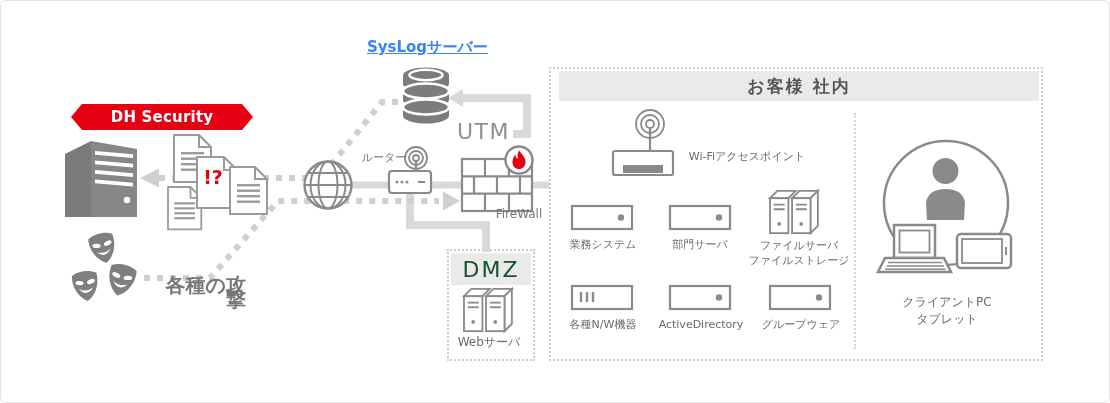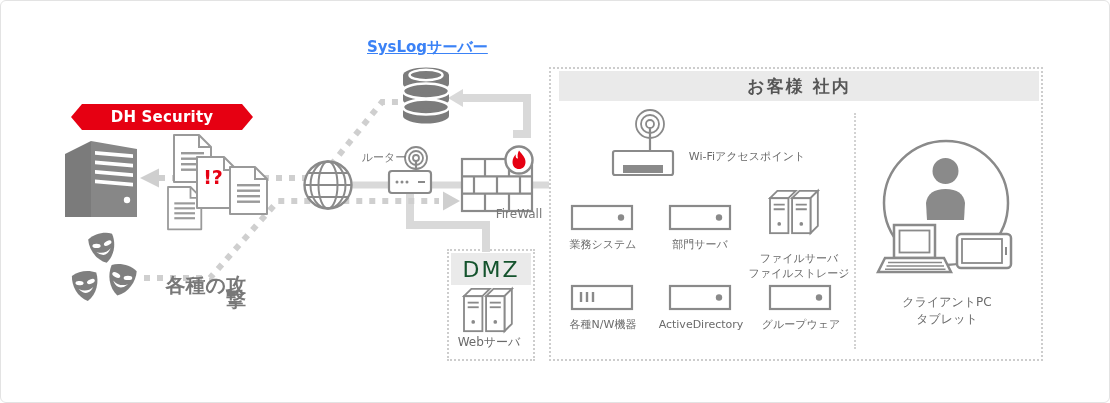--- a/index.html
+++ b/index.html
@@ -270,32 +270,33 @@
   </svg>
 
   <div class="title-banner label-layer">DH Security Analyzer</div>
 
   <div class="lbl label-layer alert-lbl">!?</div>
 
   <div class="lbl label-layer attack-lbl">各種の攻撃</div>
 
   <div class="lbl label-layer syslog-lbl">SysLogサーバー</div>
 
+  <div class="lbl label-layer utm-lbl">UTM</div>
 
   <div class="lbl label-layer router-lbl">ルーター</div>
 
   <div class="lbl label-layer fw-lbl">FireWall</div>
 
   <div class="lbl label-layer websrv-lbl">Webサーバ</div>
 
   <div class="lbl label-layer wifi-lbl">Wi-Fiアクセスポイント</div>
 
   <div class="lbl label-layer" style="left:556px;top:237px;width:92px;">業務システム</div>
   <div class="lbl label-layer" style="left:654px;top:237px;width:90px;">部門サーバ</div>
-  <div class="lbl label-layer" style="left:742px;top:250px;width:112px;line-height:15px;">
+  <div class="lbl label-layer" style="left:742px;top:237px;width:112px;line-height:15px;">
     <span>ファイルサーバ</span><br>
     <span>ファイルストレージ</span>
   </div>
 
   <div class="lbl label-layer" style="left:552px;top:317px;width:100px;">各種N/W機器</div>
   <div class="lbl label-layer" style="left:650px;top:317px;width:100px;">ActiveDirectory</div>
   <div class="lbl label-layer" style="left:750px;top:317px;width:100px;">グループウェア</div>
 
   <div class="lbl label-layer client-lbl">
     <span>クライアントPC</span><br>

